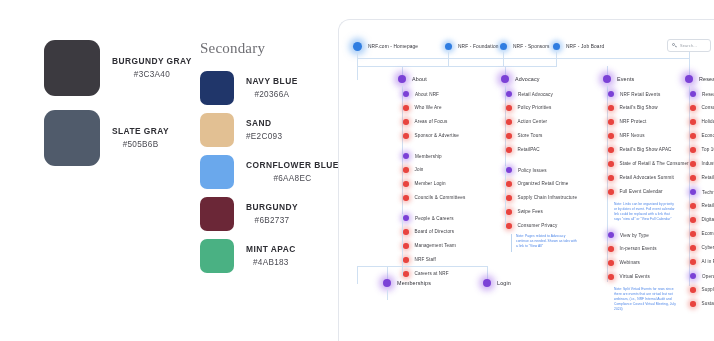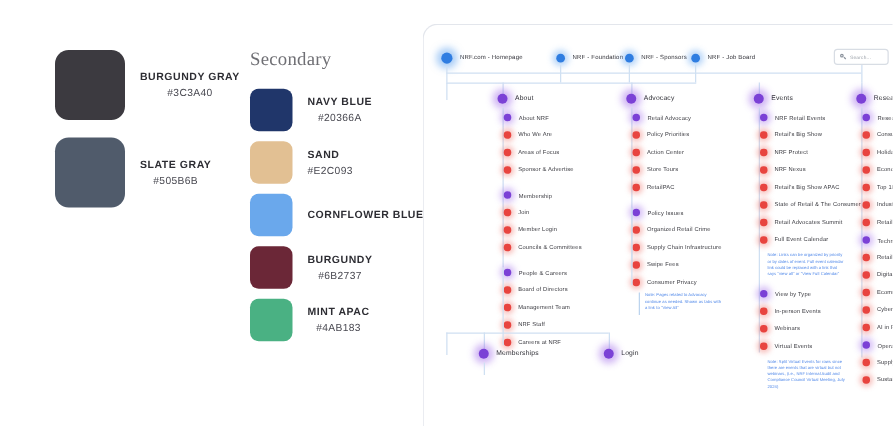--- a/index.html
+++ b/index.html
@@ -136,20 +136,21 @@
         <div class="sw-text">
           <div class="sw-name">SAND</div>
           <div class="sw-hex">#E2C093</div>
         </div>
       </div>
 
       <div class="sw-row small">
         <div class="chip small" style="background:#6AA8EC"></div>
         <div class="sw-text">
           <div class="sw-name">CORNFLOWER BLUE</div>
+          <div class="sw-hex">#6AA8EC</div>
         </div>
       </div>
 
       <div class="sw-row small">
         <div class="chip small" style="background:#6B2737"></div>
         <div class="sw-text">
           <div class="sw-name">BURGUNDY</div>
           <div class="sw-hex">#6B2737</div>
         </div>
       </div>

